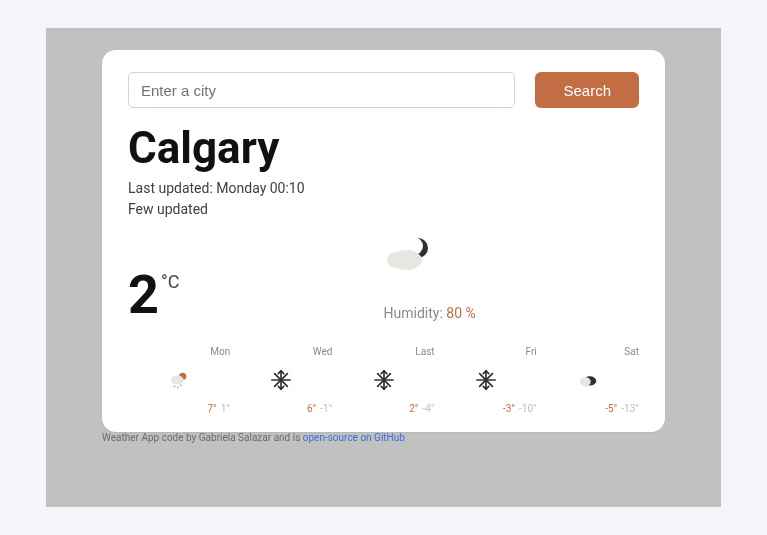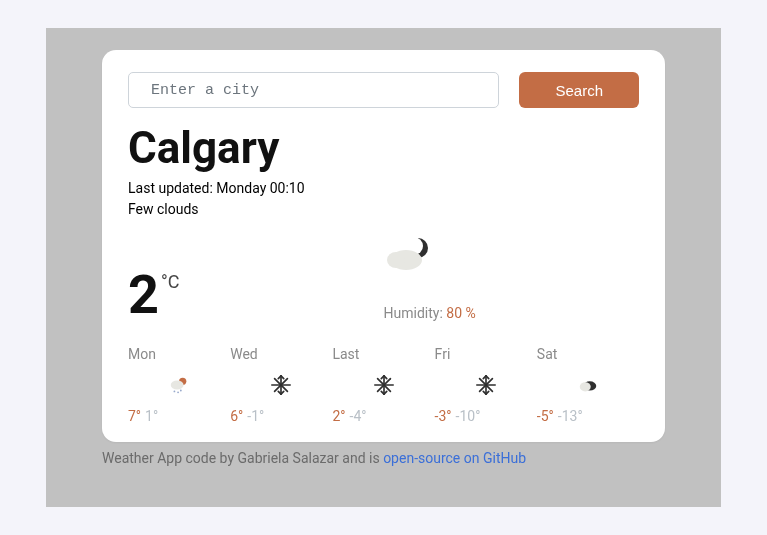--- a/index.html
+++ b/index.html
@@ -27,44 +27,43 @@
   .search-row {
     display: flex;
     gap: 20px;
     margin-bottom: 14px;
   }
   .search-input {
     flex: 1;
     height: 36px;
     border: 1px solid #ced4da;
     border-radius: 5px;
-    padding: 0 22px;
+    padding: 0 12px;
     font-size: 15px;
     color: #6c757d;
-    font-family: Liberation Mono, monospace;
   }
   .search-input::placeholder { color: #6c757d; }
   .search-btn {
     background: #c36d45;
     color: #fff;
     border: none;
     border-radius: 6px;
-    padding: 0 36px;
+    padding: 0 28px;
     height: 36px;
     font-size: 15px;
     cursor: pointer;
   }
   .city {
     font-size: 44px;
     font-weight: 700;
     margin: 0 0 4px 0;
     color: #111;
   }
   .meta {
-    color: #000000;
+    color: #404040;
     font-size: 14px;
     line-height: 1.5;
   }
   .mid {
     display: flex;
     margin-top: 8px;
   }
   .mid-left {
     width: 50%;
   }
@@ -101,57 +100,57 @@
     line-height: 1.6;
   }
   .stats .val { color: #c36d45; }
   .forecast {
     display: flex;
     margin-top: 22px;
     gap: 0;
   }
   .day {
     flex: 1;
-    text-align: left;
-    font-size: 14px;
+    text-align: right;
+    font-size: 10px;
     color: #8a8a8a;
   }
   .day .icon-sm {
     height: 26px;
     display: flex;
     align-items: center;
     justify-content: center;
     margin: 10px 0 10px 0;
   }
   .day .hi { color: #c36d45; }
   .day .lo { color: #b9c0c7; margin-left: 4px; }
   .footer {
-    margin-top: 8px;
-    font-size: 14px;
+    margin-top: 0;
+    font-size: 10px;
     color: #6b6b6b;
   }
   .footer a { color: #3b6fd8; text-decoration: none; }
 </style>
 </head>
 <body>
 
 <div class="outer">
   <div class="card">
 
     <div class="search-row">
       <input class="search-input" type="text" placeholder="Enter a city" style="">
       <button class="search-btn">Search</button>
     </div>
 
     <h1 class="city">Calgary</h1>
     <div class="meta">
       <div>
         <span>Last updated: </span><span>Monday 00:10</span>
       </div>
-      <div>Few clouds</div>
+      <div>Few updated</div>
     </div>
 
     <div class="mid">
       <div class="mid-left">
         <div class="temp-row">
           <span class="temp-big">2</span>
           <span class="temp-unit">°C</span>
         </div>
       </div>
       <div class="mid-right">

